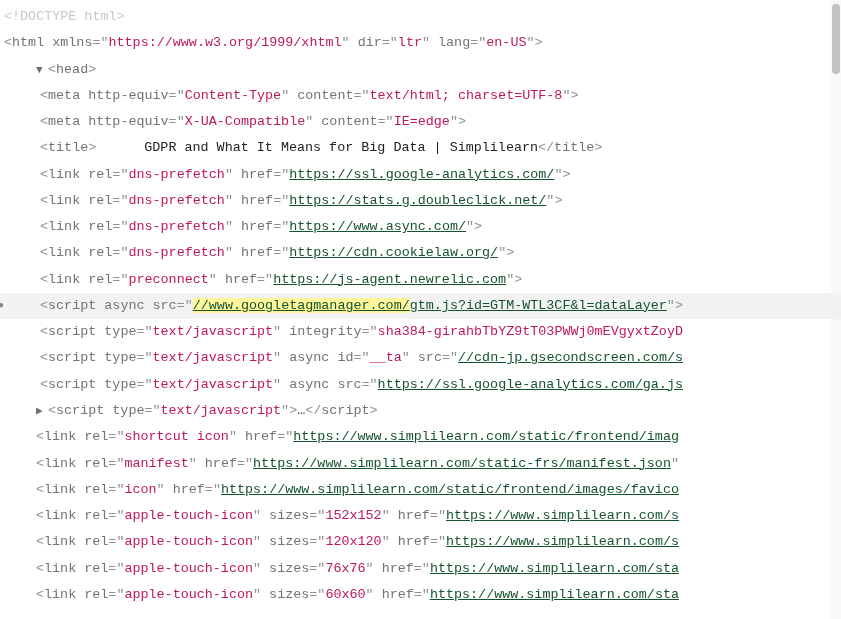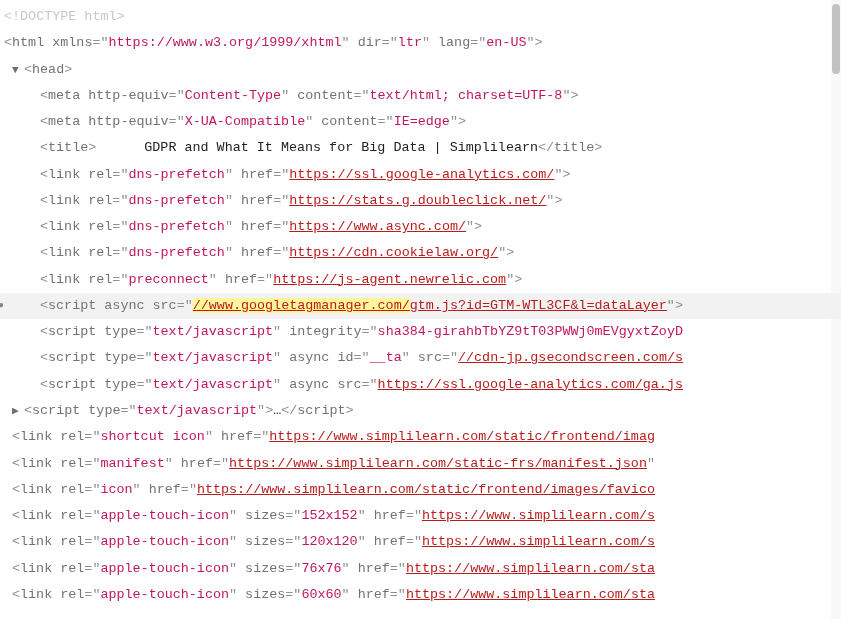--- a/index.html
+++ b/index.html
@@ -48,35 +48,35 @@
     background: #f2f2f2;
   }
   .dot {
     position: absolute;
     left: -2px;
     top: 50%;
     transform: translateY(-50%);
     font-size: 10px;
     color: #888;
   }
-  .ind1 { padding-left: 12px; }
+  .ind1 { padding-left: 12px; margin-left: 24px; }
   .ind2 { padding-left: 40px; }
   .arrow {
     display: inline-block;
     width: 12px;
     color: #6e6e6e;
     font-size: 11px;
     cursor: pointer;
   }
   .dim    { color: #c8c8c8; }
   .punct  { color: #909090; }
   .tag    { color: #737373; }
   .attr   { color: #737373; }
   .val    { color: #be185d; }
-  .link   { color: #b91c1c; text-decoration: underline; }
+  .link   { color: #14532d; text-decoration: underline; }
   .text   { color: #222; margin-left: 48px; }
   .mark   { background: #fff59a; }
   .ellip  { color: #333; }
 </style>
 </head>
 <body>
 
 <div class="viewport">
   <div class="scrollbar">
     <div class="scrollbar-thumb"></div>

